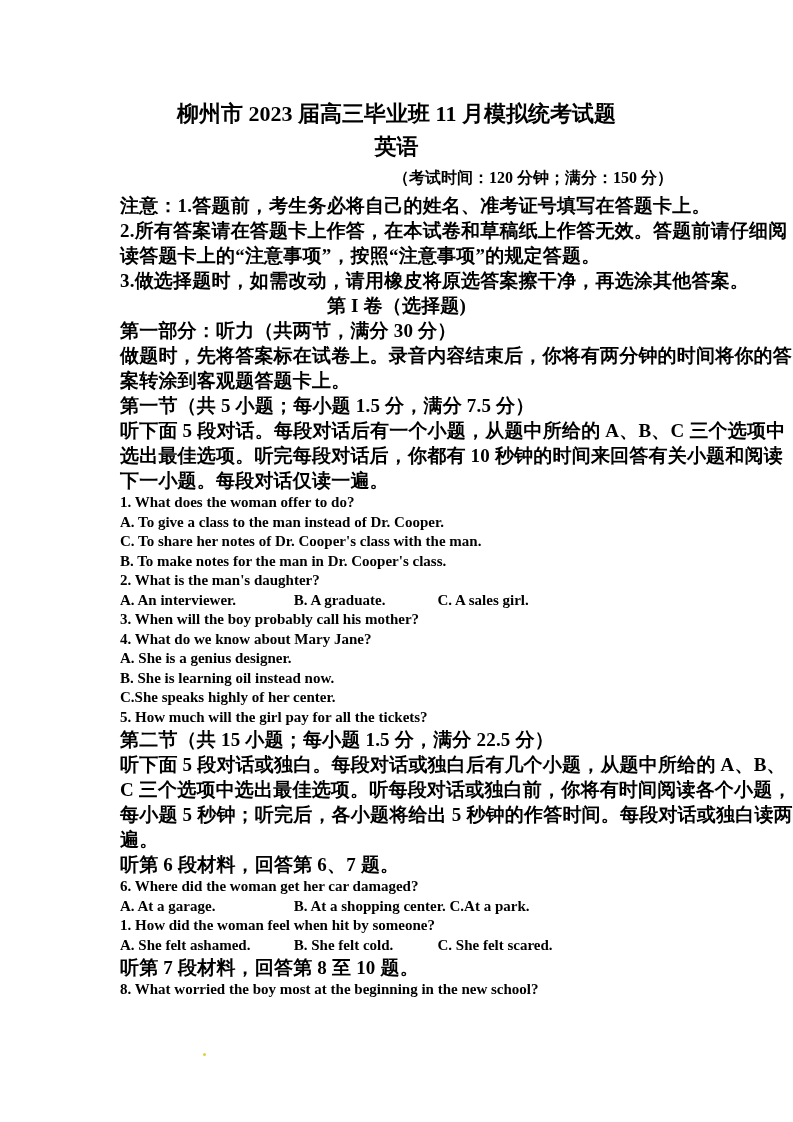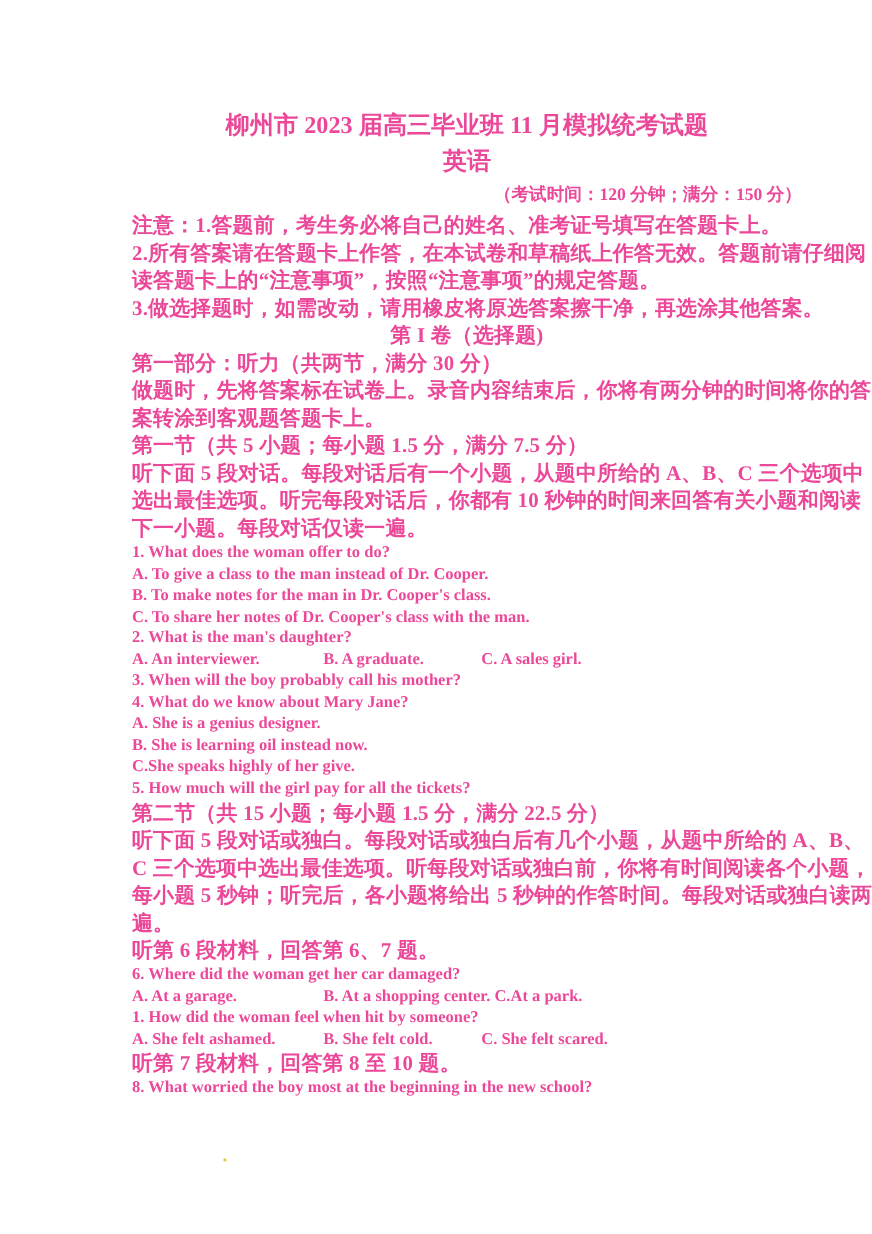--- a/index.html
+++ b/index.html
@@ -1,23 +1,23 @@
 <!DOCTYPE html>
 <html><head>
 <meta charset="utf-8">
 <style>
   html,body{margin:0;padding:0;background:#ffffff;}
   .page{
     position:relative;
     width:793px;height:1122px;
     background:#ffffff;
     box-sizing:border-box;
-    padding:97px 64px 0 120px;
+    padding:97px 120px 0 120px;
     font-family:"Liberation Serif","DejaVu Serif",serif;
-    color:#ec4899;
+    color:#000000;
     overflow:hidden;
   }
   .title{font-size:22px;font-weight:bold;text-align:center;line-height:33px;white-space:nowrap;}
   .subject{font-size:22px;font-weight:bold;text-align:center;line-height:33px;}
   .info{font-size:16px;font-weight:bold;text-align:right;line-height:30px;white-space:nowrap;}
   .cn{font-size:19px;font-weight:bold;line-height:25px;white-space:nowrap;letter-spacing:0.2px;}
   .cn.center{text-align:center;}
   .en{font-size:15px;font-weight:bold;line-height:19.5px;white-space:nowrap;}
   .colA{display:inline-block;min-width:170px;}
   .colB{display:inline-block;min-width:140px;}
@@ -43,36 +43,36 @@
   <div class="cn">做题时，先将答案标在试卷上。录音内容结束后，你将有两分钟的时间将你的答</div>
   <div class="cn">案转涂到客观题答题卡上。</div>
 
   <div class="cn">第一节（共 5 小题；每小题 1.5 分，满分 7.5 分）</div>
   <div class="cn">听下面 5 段对话。每段对话后有一个小题，从题中所给的 A、B、C 三个选项中</div>
   <div class="cn">选出最佳选项。听完每段对话后，你都有 10 秒钟的时间来回答有关小题和阅读</div>
   <div class="cn">下一小题。每段对话仅读一遍。</div>
 
   <div class="en">1. What does the woman offer to do?</div>
   <div class="en">A. To give a class to the man instead of Dr. Cooper.</div>
+  <div class="en">C. To share her notes of Dr. Cooper's class with the man.</div>
   <div class="en">B. To make notes for the man in Dr. Cooper's class.</div>
-  <div class="en">C. To share her notes of Dr. Cooper's class with the man.</div>
 
   <div class="en">2. What is the man's daughter?</div>
   <div class="en">
     <span class="colA">A. An interviewer.</span>
     <span class="colB">B. A graduate.</span>
     <span>C. A sales girl.</span>
   </div>
 
   <div class="en">3. When will the boy probably call his mother?</div>
 
   <div class="en">4. What do we know about Mary Jane?</div>
   <div class="en">A. She is a genius designer.</div>
   <div class="en">B. She is learning oil instead now.</div>
-  <div class="en">C.She speaks highly of her give.</div>
+  <div class="en">C.She speaks highly of her center.</div>
 
   <div class="en">5. How much will the girl pay for all the tickets?</div>
 
   <div class="cn">第二节（共 15 小题；每小题 1.5 分，满分 22.5 分）</div>
   <div class="cn">听下面 5 段对话或独白。每段对话或独白后有几个小题，从题中所给的 A、B、</div>
   <div class="cn">C 三个选项中选出最佳选项。听每段对话或独白前，你将有时间阅读各个小题，</div>
   <div class="cn">每小题 5 秒钟；听完后，各小题将给出 5 秒钟的作答时间。每段对话或独白读两</div>
   <div class="cn">遍。</div>
 
   <div class="cn">听第 6 段材料，回答第 6、7 题。</div>

